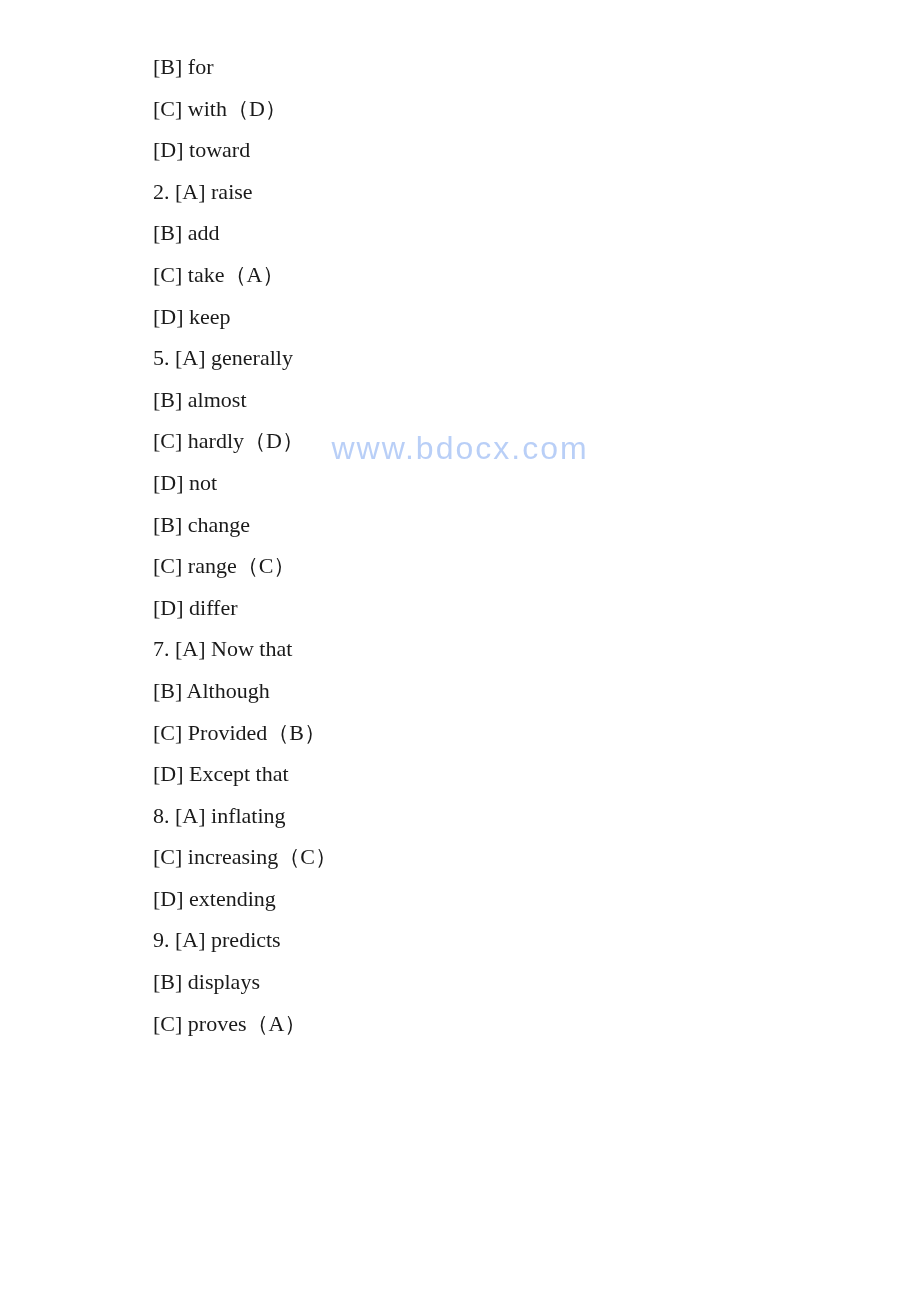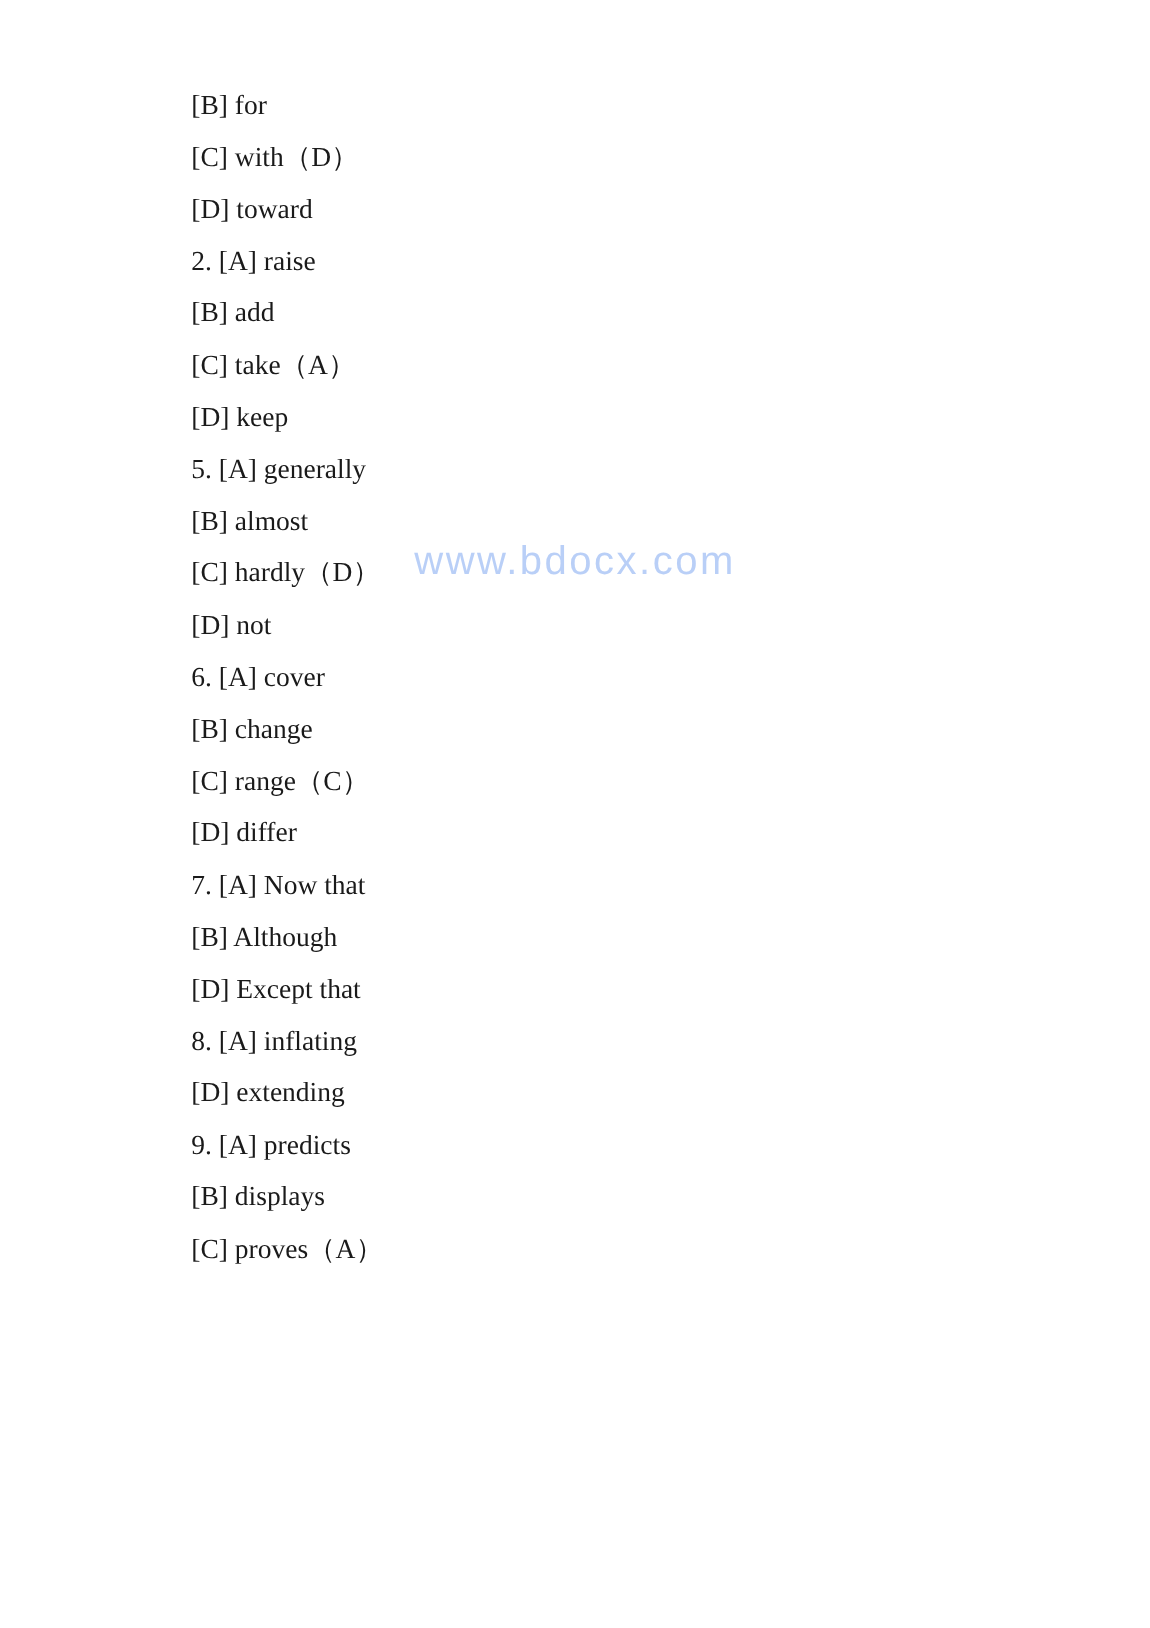--- a/index.html
+++ b/index.html
@@ -10,21 +10,21 @@
     body {
       background: #ffffff;
       font-family: "Times New Roman", Times, serif;
       font-size: 22px;
       color: #1a1a1a;
       width: 920px;
       min-height: 1302px;
       position: relative;
     }
     .content {
-      padding: 64px 153px 40px 153px;
+      padding: 47px 153px 40px 153px;
       line-height: 1.8;
     }
     .item {
       margin-bottom: 2px;
     }
     .watermark {
       position: absolute;
       top: 430px;
       left: 50%;
       transform: translateX(-50%);
@@ -46,28 +46,29 @@
       <div class="item">[C] with（D）</div>
       <div class="item">[D] toward</div>
       <div class="item">2. [A] raise</div>
       <div class="item">[B] add</div>
       <div class="item">[C] take（A）</div>
       <div class="item">[D] keep</div>
       <div class="item">5. [A] generally</div>
       <div class="item">[B] almost</div>
       <div class="item">[C] hardly（D）</div>
       <div class="item">[D] not</div>
-      <div class="item">6. [A] cover</div>
       <div class="item">[B] change</div>
       <div class="item">[C] range（C）</div>
       <div class="item">[D] differ</div>
       <div class="item">7. [A] Now that</div>
       <div class="item">[B] Although</div>
+      <div class="item">[C] Provided（B）</div>
       <div class="item">[D] Except that</div>
       <div class="item">8. [A] inflating</div>
+      <div class="item">[C] increasing（C）</div>
       <div class="item">[D] extending</div>
       <div class="item">9. [A] predicts</div>
       <div class="item">[B] displays</div>
       <div class="item">[C] proves（A）</div>
     </div>
 </div>
 
 <div class="watermark">www.bdocx.com</div>
 
 </body></html>

